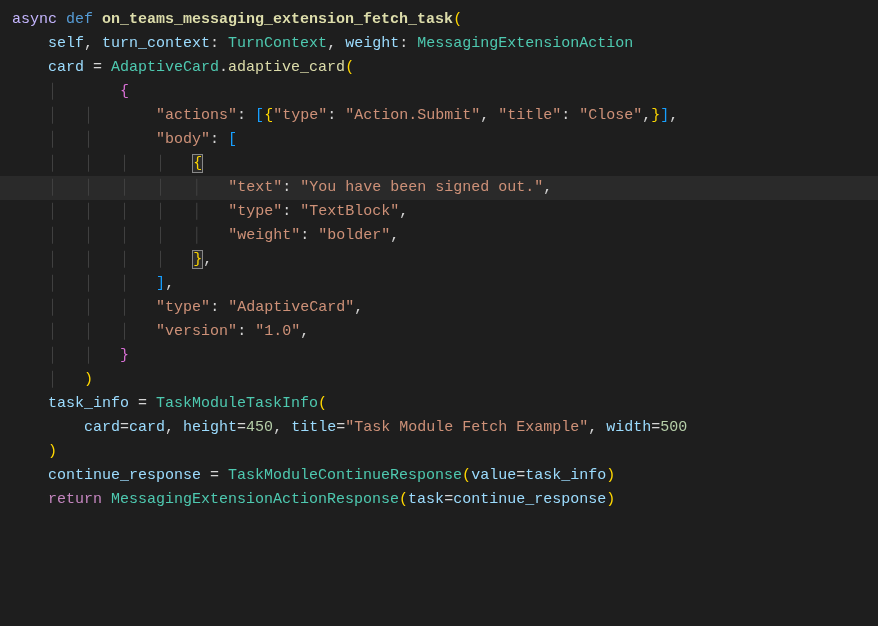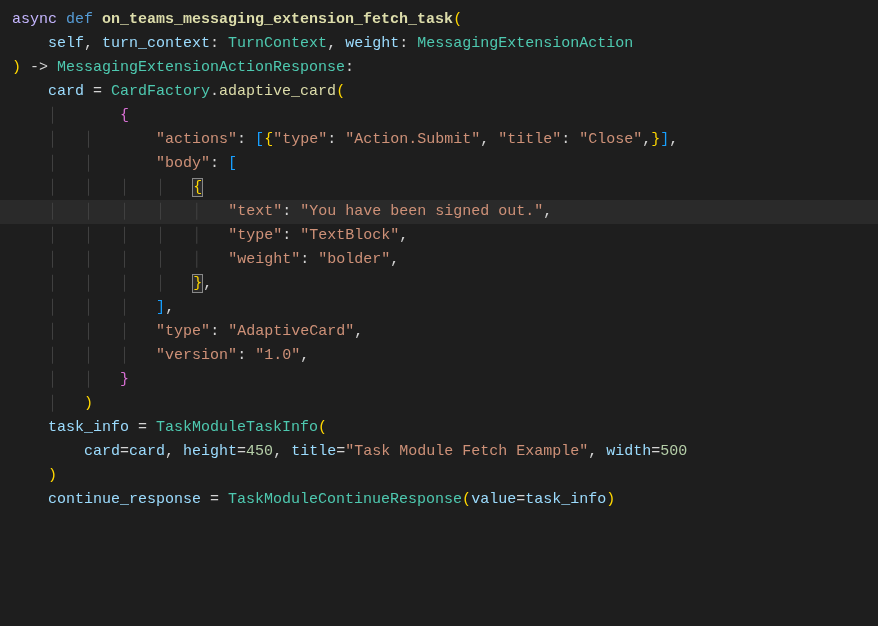--- a/index.html
+++ b/index.html
@@ -48,32 +48,32 @@
     .indent-guide {
       color: #404040;
     }
   </style>
 </head>
 <body>
 
 <div>
 <div class="code-line"><span class="kw-async">async</span> <span class="kw-def">def</span> <span class="func-name">on_teams_messaging_extension_fetch_task</span><span class="paren">(</span></div>
 <div class="code-line">    <span class="self">self</span><span class="punct">, </span><span class="param">turn_context</span><span class="punct">: </span><span class="type">TurnContext</span><span class="punct">, </span><span class="param">weight</span><span class="punct">: </span><span class="type">MessagingExtensionAction</span></div>
-<div class="code-line"><span class="paren">)</span><span class="punct"> -&gt; </span><span class="type">MessagingExtensionActionResponse</span><span class="punct">:</span></div>
-<div class="code-line">    <span class="var">card</span><span class="punct"> = </span><span class="type">CardFactory</span><span class="punct">.</span><span class="method">adaptive_card</span><span class="paren">(</span></div>
+<div class="code-line">    <span class="var">card</span><span class="punct"> = </span><span class="type">AdaptiveCard</span><span class="punct">.</span><span class="method">adaptive_card</span><span class="paren">(</span></div>
 <div class="code-line">    <span class="indent-guide">│</span>       <span class="paren-purple">{</span></div>
 <div class="code-line">    <span class="indent-guide">│</span>   <span class="indent-guide">│</span>       <span class="string">"actions"</span><span class="punct">: </span><span class="paren-blue">[</span><span class="paren">{</span><span class="string">"type"</span><span class="punct">: </span><span class="string">"Action.Submit"</span><span class="punct">, </span><span class="string">"title"</span><span class="punct">: </span><span class="string">"Close"</span><span class="punct">,</span><span class="paren">}</span><span class="paren-blue">]</span><span class="punct">,</span></div>
 <div class="code-line">    <span class="indent-guide">│</span>   <span class="indent-guide">│</span>       <span class="string">"body"</span><span class="punct">: </span><span class="paren-blue">[</span></div>
 <div class="code-line">    <span class="indent-guide">│</span>   <span class="indent-guide">│</span>   <span class="indent-guide">│</span>   <span class="indent-guide">│</span>   <span class="paren bracket-highlight">{</span></div>
 <div class="code-line highlighted-line">    <span class="indent-guide">│</span>   <span class="indent-guide">│</span>   <span class="indent-guide">│</span>   <span class="indent-guide">│</span>   <span class="indent-guide">│</span>   <span class="string">"text"</span><span class="punct">: </span><span class="string">"You have been signed out."</span><span class="punct">,</span></div>
 <div class="code-line">    <span class="indent-guide">│</span>   <span class="indent-guide">│</span>   <span class="indent-guide">│</span>   <span class="indent-guide">│</span>   <span class="indent-guide">│</span>   <span class="string">"type"</span><span class="punct">: </span><span class="string">"TextBlock"</span><span class="punct">,</span></div>
 <div class="code-line">    <span class="indent-guide">│</span>   <span class="indent-guide">│</span>   <span class="indent-guide">│</span>   <span class="indent-guide">│</span>   <span class="indent-guide">│</span>   <span class="string">"weight"</span><span class="punct">: </span><span class="string">"bolder"</span><span class="punct">,</span></div>
 <div class="code-line">    <span class="indent-guide">│</span>   <span class="indent-guide">│</span>   <span class="indent-guide">│</span>   <span class="indent-guide">│</span>   <span class="paren bracket-highlight">}</span><span class="punct">,</span></div>
 <div class="code-line">    <span class="indent-guide">│</span>   <span class="indent-guide">│</span>   <span class="indent-guide">│</span>   <span class="paren-blue">]</span><span class="punct">,</span></div>
 <div class="code-line">    <span class="indent-guide">│</span>   <span class="indent-guide">│</span>   <span class="indent-guide">│</span>   <span class="string">"type"</span><span class="punct">: </span><span class="string">"AdaptiveCard"</span><span class="punct">,</span></div>
 <div class="code-line">    <span class="indent-guide">│</span>   <span class="indent-guide">│</span>   <span class="indent-guide">│</span>   <span class="string">"version"</span><span class="punct">: </span><span class="string">"1.0"</span><span class="punct">,</span></div>
 <div class="code-line">    <span class="indent-guide">│</span>   <span class="indent-guide">│</span>   <span class="paren-purple">}</span></div>
 <div class="code-line">    <span class="indent-guide">│</span>   <span class="paren">)</span></div>
 <div class="code-line">    <span class="var">task_info</span><span class="punct"> = </span><span class="type">TaskModuleTaskInfo</span><span class="paren">(</span></div>
 <div class="code-line">        <span class="param">card</span><span class="punct">=</span><span class="var">card</span><span class="punct">, </span><span class="param">height</span><span class="punct">=</span><span class="number">450</span><span class="punct">, </span><span class="param">title</span><span class="punct">=</span><span class="string">"Task Module Fetch Example"</span><span class="punct">, </span><span class="param">width</span><span class="punct">=</span><span class="number">500</span></div>
 <div class="code-line">    <span class="paren">)</span></div>
 <div class="code-line">    <span class="var">continue_response</span><span class="punct"> = </span><span class="type">TaskModuleContinueResponse</span><span class="paren">(</span><span class="param">value</span><span class="punct">=</span><span class="var">task_info</span><span class="paren">)</span></div>
+<div class="code-line">    <span class="kw-return">return</span><span> </span><span class="type">MessagingExtensionActionResponse</span><span class="paren">(</span><span class="param">task</span><span class="punct">=</span><span class="var">continue_response</span><span class="paren">)</span></div>
 </div>
 
 </body></html>

